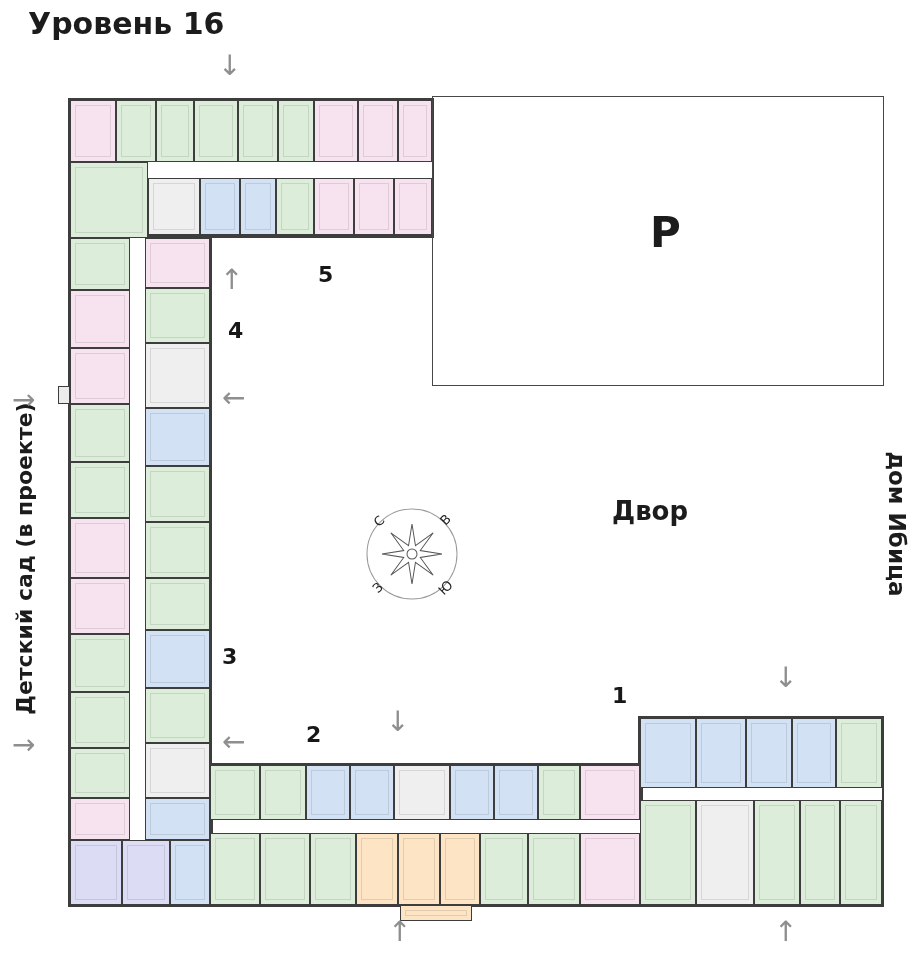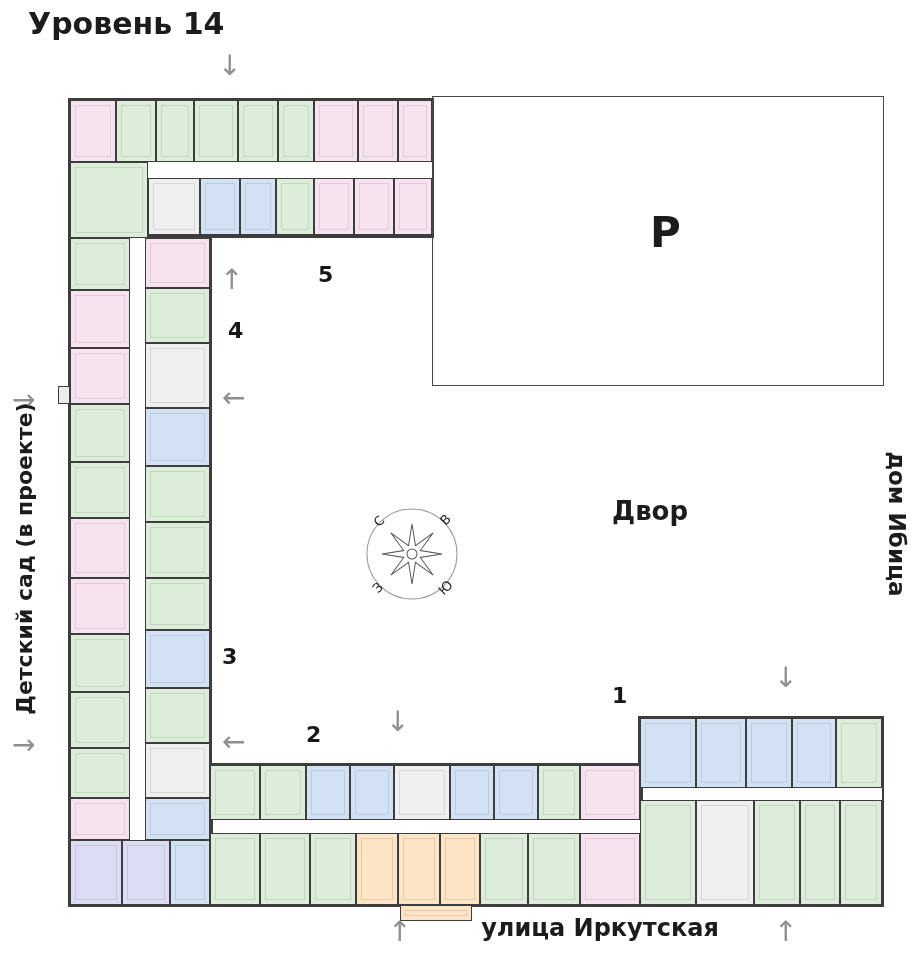--- a/index.html
+++ b/index.html
@@ -24,25 +24,24 @@
   .section-number{position:absolute;font-size:22px;font-weight:600;color:#171717;z-index:6;}
   .arrow{position:absolute;font-size:28px;font-weight:400;color:#8f8f8f;z-index:6;line-height:1;}
   .compass{position:absolute;left:350px;top:492px;z-index:5;}
   .compass text{font-family:"DejaVu Sans","Liberation Sans",sans-serif;font-size:13px;fill:#222;}
 </style>
 </head>
 <body>
 
 <div class="page">
 
-  <h1 class="page-title">Уровень 14</h1>
+  <h1 class="page-title">Уровень 16</h1>
 
   <div class="lbl lbl-right">дом Ибица</div>
   <div class="lbl lbl-left">Детский сад (в проекте)</div>
-  <div class="lbl lbl-bottom">улица Иркутская</div>
   <div class="lbl lbl-courtyard">Двор</div>
   <div class="lbl lbl-parking">Р</div>
 
   <svg class="compass" width="124" height="124" viewBox="0 0 124 124">
     <g transform="rotate(-45 62 62)">
       <circle cx="62" cy="62" r="45" fill="none" stroke="#9a9a9a" stroke-width="1"></circle>
       <polygon points="62,32 65.4,53.7 83.2,40.8 70.3,58.6 92,62 70.3,65.4 83.2,83.2 65.4,70.3 62,92 58.6,70.3 40.8,83.2 53.7,65.4 32,62 53.7,58.6 40.8,40.8 58.6,53.7" fill="#ffffff" stroke="#555555" stroke-width="1"></polygon>
       <circle cx="62" cy="62" r="5" fill="#ffffff" stroke="#555555" stroke-width="1"></circle>
       <text x="62" y="20" text-anchor="middle">С</text>
       <text x="110" y="66" text-anchor="middle">В</text>

